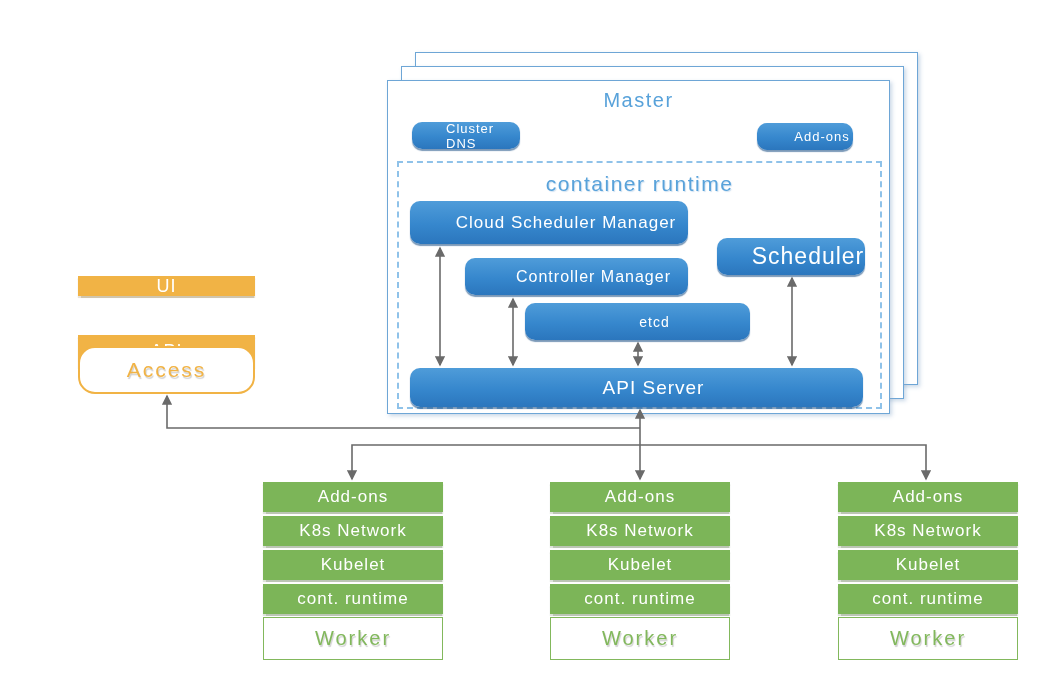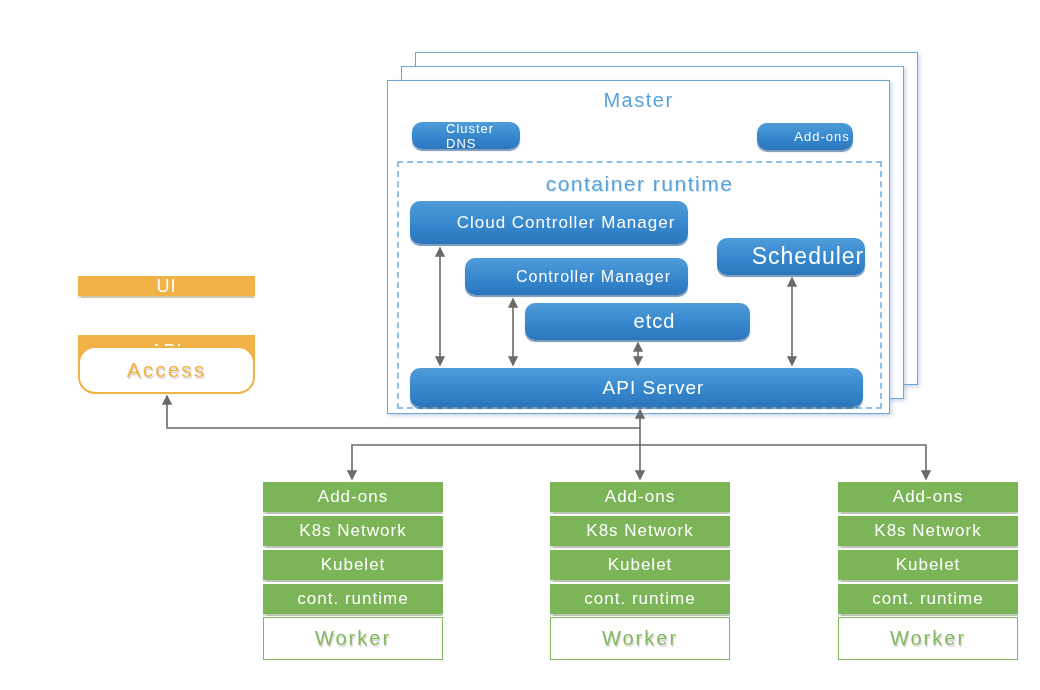--- a/index.html
+++ b/index.html
@@ -58,24 +58,24 @@
     <div class="master-title">Master</div>
   </div>
 
   <div class="blue-box" style="left:412px;top:122px;width:108px;height:27px;font-size:13px;">Cluster DNS</div>
   <div class="blue-box" style="left:757px;top:123px;width:96px;height:27px;font-size:13px;">Add-ons</div>
 
   <div class="dashed-box" style="left:397px;top:161px;width:485px;height:248px;">
     <div class="cr-title">container runtime</div>
   </div>
 
-  <div class="blue-box" style="left:410px;top:201px;width:278px;height:43px;font-size:17px;">Cloud Controller Manager</div>
+  <div class="blue-box" style="left:410px;top:201px;width:278px;height:43px;font-size:17px;">Cloud Scheduler Manager</div>
   <div class="blue-box" style="left:465px;top:258px;width:223px;height:37px;font-size:16px;">Controller Manager</div>
   <div class="blue-box" style="left:717px;top:238px;width:148px;height:37px;font-size:23px;">Scheduler</div>
-  <div class="blue-box" style="left:525px;top:303px;width:225px;height:37px;font-size:20px;">etcd</div>
+  <div class="blue-box" style="left:525px;top:303px;width:225px;height:37px;font-size:14px;">etcd</div>
   <div class="blue-box" style="left:410px;top:368px;width:453px;height:39px;font-size:19px;">API Server</div>
 
   <div class="stack-row orange-row" style="left:78px;top:276px;width:177px;height:20px;font-size:18px;">UI</div>
   <div class="stack-row orange-row" style="left:78px;top:311px;width:177px;height:32px;font-size:18px;margin-top:24px;">API</div>
   <div class="label-box access-box" style="left:78px;top:346px;width:177px;height:48px;border-radius:17px;">Access</div>
 
   <div class="stack-row green-row" style="left:263px;top:482px;width:180px;height:30px;font-size:17px;">Add-ons</div>
   <div class="stack-row green-row" style="left:263px;top:516px;width:180px;height:30px;font-size:17px;">K8s Network</div>
   <div class="stack-row green-row" style="left:263px;top:550px;width:180px;height:30px;font-size:17px;">Kubelet</div>
   <div class="stack-row green-row" style="left:263px;top:584px;width:180px;height:30px;font-size:17px;">cont. runtime</div>

